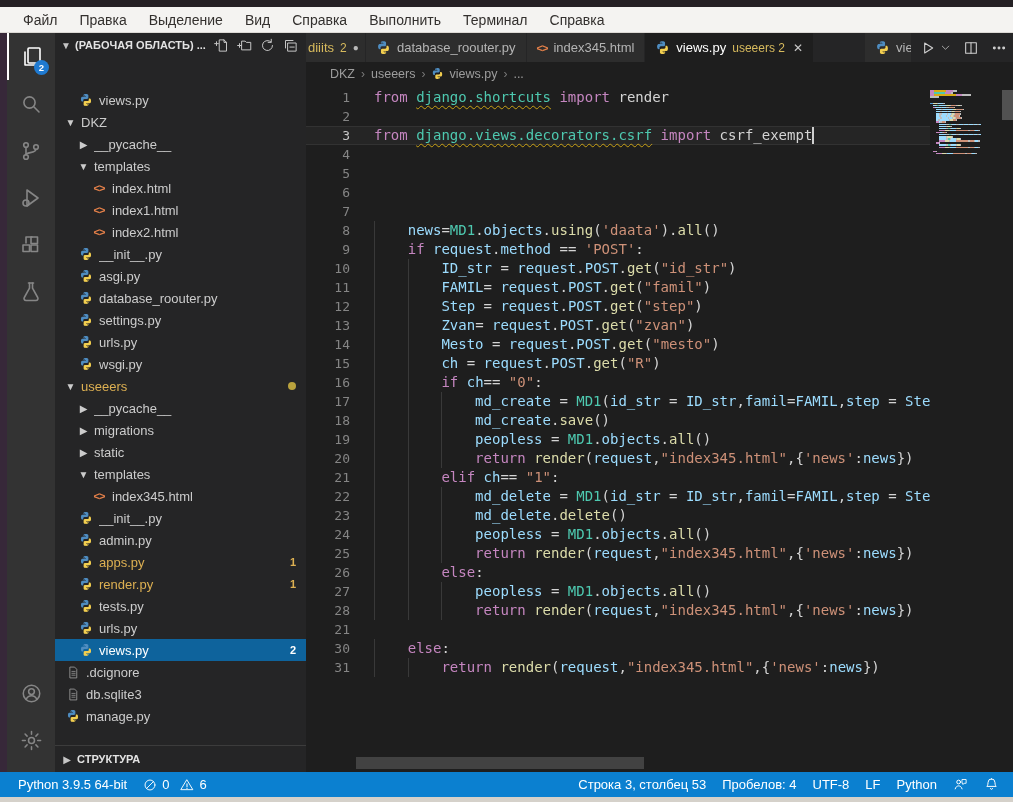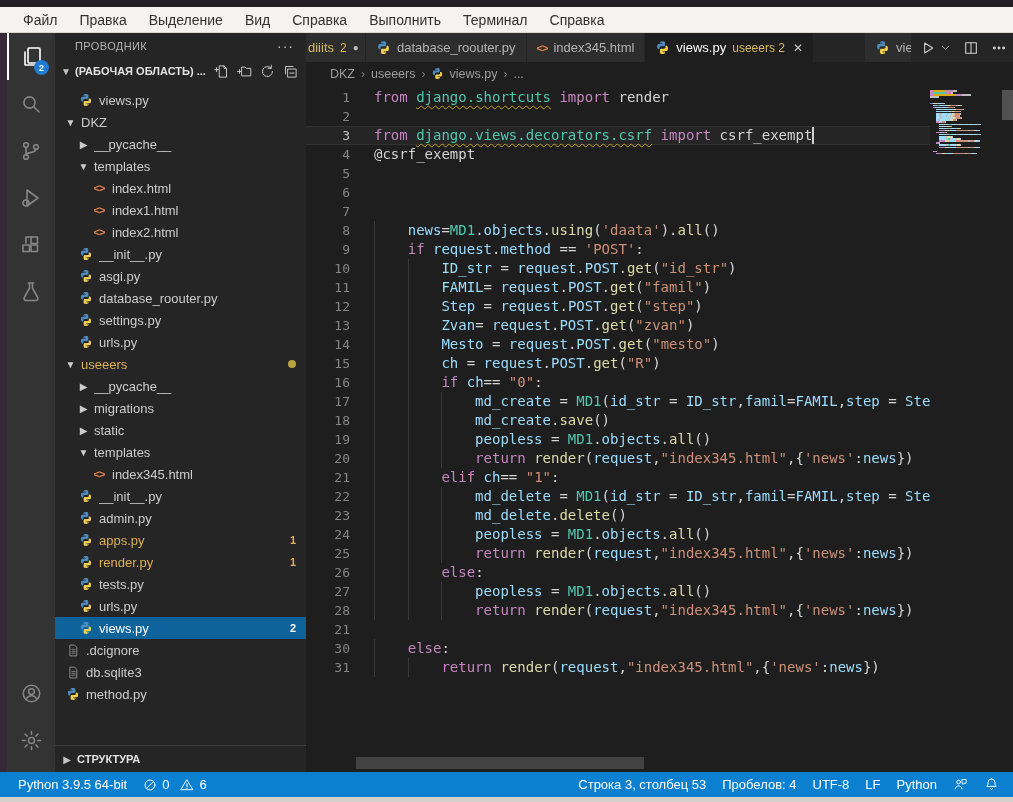--- a/index.html
+++ b/index.html
@@ -181,24 +181,20 @@
             <svg viewBox="0 0 24 24" fill="none" stroke="currentColor" stroke-width="1.6" stroke-linecap="round" stroke-linejoin="round" style="width: 23px; height: 23px; display: block;">
               <circle cx="12" cy="12" r="3.1"></circle>
               <path d="M12 2.5v3M12 18.5v3M2.5 12h3M18.5 12h3M5.3 5.3l2.1 2.1M16.6 16.6l2.1 2.1M18.7 5.3l-2.1 2.1M7.4 16.6l-2.1 2.1"></path>
             </svg>
           </span>
         </div>
       </div>
     </div>
 
   <div class="sidebar">
-    <div class="side-title-row">
-      <span class="side-title">ПРОВОДНИК</span>
-      <span class="side-dots">···</span>
-    </div>
     <div class="ws-header">
       <span class="ws-chev">▼</span>
       <span class="ws-label">(РАБОЧАЯ ОБЛАСТЬ) ...</span>
       <span class="ws-actions" id="ws-actions">
           <span>
             <svg viewBox="0 0 24 24" fill="none" stroke="currentColor" stroke-width="1.6" stroke-linecap="round" stroke-linejoin="round" style="width: 15px; height: 15px; display: block;">
               <path d="M9 3h7l4 4v14H9z"></path>
               <path d="M16 3v4h4"></path>
               <path d="M4 9v0M4 6v6M1 9h6"></path>
             </svg>
@@ -301,20 +297,29 @@
           <span class="tlabel">settings.py</span>
         </div>
         <div class="trow" style="padding-left: 23px;">
           <span class="ficon">
             <svg viewBox="0 0 16 16" style="width: 14px; height: 14px;">
               <path fill="#4e8cc0" d="M7.9 1.2c-2.9 0-2.7 1.27-2.7 1.27v1.32h2.76v.4H4.06S2.2 3.98 2.2 6.93c0 2.95 1.63 2.85 1.63 2.85h.97V8.4s-.05-1.63 1.6-1.63h2.76s1.55.03 1.55-1.5V2.75S10.95 1.2 7.9 1.2zM6.4 2.1a.5.5 0 1 1 0 1 .5.5 0 0 1 0-1z"></path>
               <path fill="#f2ce4f" d="M8.1 14.8c2.9 0 2.7-1.27 2.7-1.27v-1.32H8.04v-.4h3.9s1.86.21 1.86-2.74c0-2.95-1.63-2.85-1.63-2.85h-.97v1.38s.05 1.63-1.6 1.63H6.84s-1.55-.03-1.55 1.5v2.52s-.24 1.55 2.81 1.55zm1.5-.9a.5.5 0 1 1 0-1 .5.5 0 0 1 0 1z"></path>
             </svg>
           </span>
           <span class="tlabel">urls.py</span>
+        </div>
+        <div class="trow" style="padding-left: 23px;">
+          <span class="ficon">
+            <svg viewBox="0 0 16 16" style="width: 14px; height: 14px;">
+              <path fill="#4e8cc0" d="M7.9 1.2c-2.9 0-2.7 1.27-2.7 1.27v1.32h2.76v.4H4.06S2.2 3.98 2.2 6.93c0 2.95 1.63 2.85 1.63 2.85h.97V8.4s-.05-1.63 1.6-1.63h2.76s1.55.03 1.55-1.5V2.75S10.95 1.2 7.9 1.2zM6.4 2.1a.5.5 0 1 1 0 1 .5.5 0 0 1 0-1z"></path>
+              <path fill="#f2ce4f" d="M8.1 14.8c2.9 0 2.7-1.27 2.7-1.27v-1.32H8.04v-.4h3.9s1.86.21 1.86-2.74c0-2.95-1.63-2.85-1.63-2.85h-.97v1.38s.05 1.63-1.6 1.63H6.84s-1.55-.03-1.55 1.5v2.52s-.24 1.55 2.81 1.55zm1.5-.9a.5.5 0 1 1 0-1 .5.5 0 0 1 0 1z"></path>
+            </svg>
+          </span>
+          <span class="tlabel">wsgi.py</span>
         </div>
         <div class="trow" style="padding-left: 10px;">
           <span class="chev">▼</span>
           <span class="tlabel mod">useeers</span>
           <span class="mdot"></span>
         </div>
         <div class="trow" style="padding-left: 23px;">
           <span class="chev">▶</span>
           <span class="tlabel">__pycache__</span>
         </div>
@@ -420,21 +425,21 @@
           </span>
           <span class="tlabel">db.sqlite3</span>
         </div>
         <div class="trow" style="padding-left: 10px;">
           <span class="ficon">
             <svg viewBox="0 0 16 16" style="width: 14px; height: 14px;">
               <path fill="#4e8cc0" d="M7.9 1.2c-2.9 0-2.7 1.27-2.7 1.27v1.32h2.76v.4H4.06S2.2 3.98 2.2 6.93c0 2.95 1.63 2.85 1.63 2.85h.97V8.4s-.05-1.63 1.6-1.63h2.76s1.55.03 1.55-1.5V2.75S10.95 1.2 7.9 1.2zM6.4 2.1a.5.5 0 1 1 0 1 .5.5 0 0 1 0-1z"></path>
               <path fill="#f2ce4f" d="M8.1 14.8c2.9 0 2.7-1.27 2.7-1.27v-1.32H8.04v-.4h3.9s1.86.21 1.86-2.74c0-2.95-1.63-2.85-1.63-2.85h-.97v1.38s.05 1.63-1.6 1.63H6.84s-1.55-.03-1.55 1.5v2.52s-.24 1.55 2.81 1.55zm1.5-.9a.5.5 0 1 1 0-1 .5.5 0 0 1 0 1z"></path>
             </svg>
           </span>
-          <span class="tlabel">method.py</span>
+          <span class="tlabel">manage.py</span>
         </div>
       </div>
     <div class="structure-row">
       <span class="chev">▶</span>
       <span class="slabel">СТРУКТУРА</span>
     </div>
   </div>
 
   <div class="editor">
     <div class="tabbar" id="tabbar">
@@ -513,21 +518,21 @@
         </span>
         <span class="sep">›</span>
         <span style="display: flex; align-items: center; gap: 5px;">
           <span>...</span>
         </span>
       </div>
     <div class="code" id="code">
         <div class="crow"><span class="ln">1</span><span class="lc"><span class="tok-k">from </span><span class="tok-tu">django.shortcuts</span><span class="tok-k"> import </span><span class="tok-w">render</span></span></div>
         <div class="crow"><span class="ln">2</span></div>
         <div class="crow cur"><span class="ln">3</span><span class="lc"><span class="tok-k">from </span><span class="tok-tu">django.views.decorators.csrf</span><span class="tok-k"> import </span><span class="tok-w">csrf_exempt</span><span class="cursor" style="left: calc(52ch);"></span></span></div>
-        <div class="crow"><span class="ln">4</span><span class="lc"><span class="tok-w">@csrf_exempt</span></span></div>
+        <div class="crow"><span class="ln">4</span></div>
         <div class="crow"><span class="ln">5</span><span class="lc"></span></div>
         <div class="crow"><span class="ln">6</span><span class="lc"></span></div>
         <div class="crow"><span class="ln">7</span></div>
         <div class="crow"><span class="ln">8</span><span class="lc"><span class="ind"></span><span class="tok-v">news</span><span class="tok-p">=</span><span class="tok-t">MD1</span><span class="tok-p">.</span><span class="tok-v">objects</span><span class="tok-p">.</span><span class="tok-f">using</span><span class="tok-p">(</span><span class="tok-s">'daata'</span><span class="tok-p">).</span><span class="tok-f">all</span><span class="tok-p">()</span></span></div>
         <div class="crow"><span class="ln">9</span><span class="lc"><span class="ind"></span><span class="tok-k">if </span><span class="tok-v">request</span><span class="tok-p">.</span><span class="tok-v">method</span><span class="tok-p"> == </span><span class="tok-s">'POST'</span><span class="tok-p">:</span></span></div>
         <div class="crow"><span class="ln">10</span><span class="lc"><span class="ind"></span><span class="ind"></span><span class="tok-v">ID_str</span><span class="tok-p"> = </span><span class="tok-v">request</span><span class="tok-p">.</span><span class="tok-v">POST</span><span class="tok-p">.</span><span class="tok-f">get</span><span class="tok-p">(</span><span class="tok-s">"id_str"</span><span class="tok-p">)</span></span></div>
         <div class="crow"><span class="ln">11</span><span class="lc"><span class="ind"></span><span class="ind"></span><span class="tok-v">FAMIL</span><span class="tok-p">= </span><span class="tok-v">request</span><span class="tok-p">.</span><span class="tok-v">POST</span><span class="tok-p">.</span><span class="tok-f">get</span><span class="tok-p">(</span><span class="tok-s">"famil"</span><span class="tok-p">)</span></span></div>
         <div class="crow"><span class="ln">12</span><span class="lc"><span class="ind"></span><span class="ind"></span><span class="tok-v">Step</span><span class="tok-p"> = </span><span class="tok-v">request</span><span class="tok-p">.</span><span class="tok-v">POST</span><span class="tok-p">.</span><span class="tok-f">get</span><span class="tok-p">(</span><span class="tok-s">"step"</span><span class="tok-p">)</span></span></div>
         <div class="crow"><span class="ln">13</span><span class="lc"><span class="ind"></span><span class="ind"></span><span class="tok-v">Zvan</span><span class="tok-p">= </span><span class="tok-v">request</span><span class="tok-p">.</span><span class="tok-v">POST</span><span class="tok-p">.</span><span class="tok-f">get</span><span class="tok-p">(</span><span class="tok-s">"zvan"</span><span class="tok-p">)</span></span></div>
         <div class="crow"><span class="ln">14</span><span class="lc"><span class="ind"></span><span class="ind"></span><span class="tok-v">Mesto</span><span class="tok-p"> = </span><span class="tok-v">request</span><span class="tok-p">.</span><span class="tok-v">POST</span><span class="tok-p">.</span><span class="tok-f">get</span><span class="tok-p">(</span><span class="tok-s">"mesto"</span><span class="tok-p">)</span></span></div>

